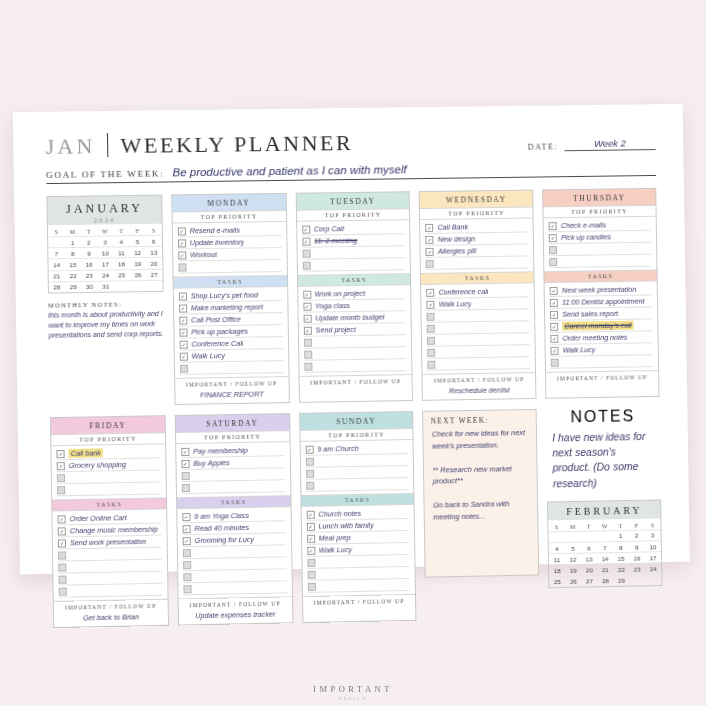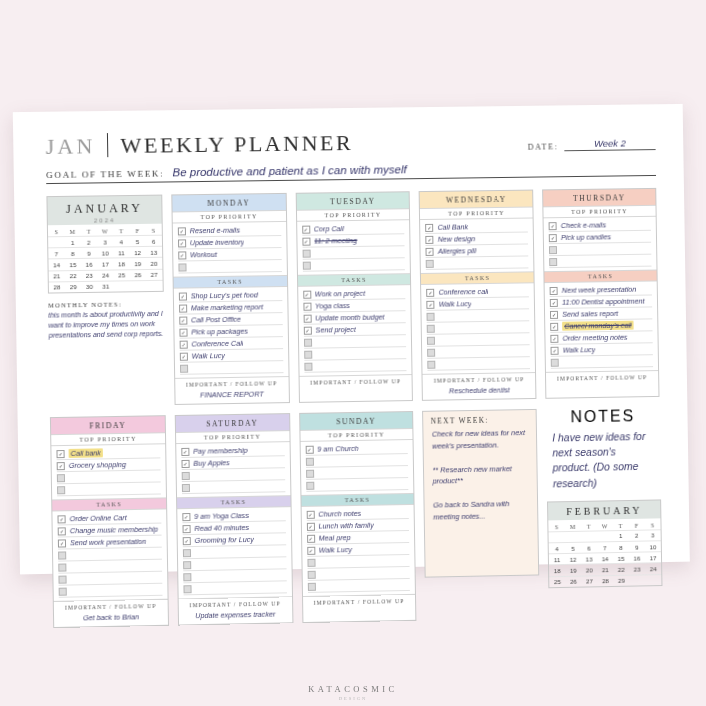--- a/index.html
+++ b/index.html
@@ -685,15 +685,15 @@
               </tbody>
           </table>
         </div>
       </div>
     </div>
 
   </div>
 </div>
 
 <div class="brand">
-  <span>KATACOSMIC</span>
+  <span>IMPORTANT</span>
   <small>DESIGN</small>
 </div>
 
 </body></html>

